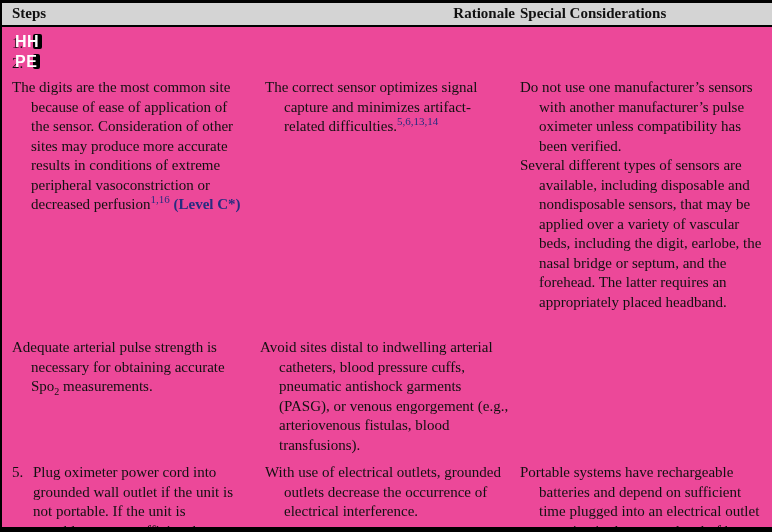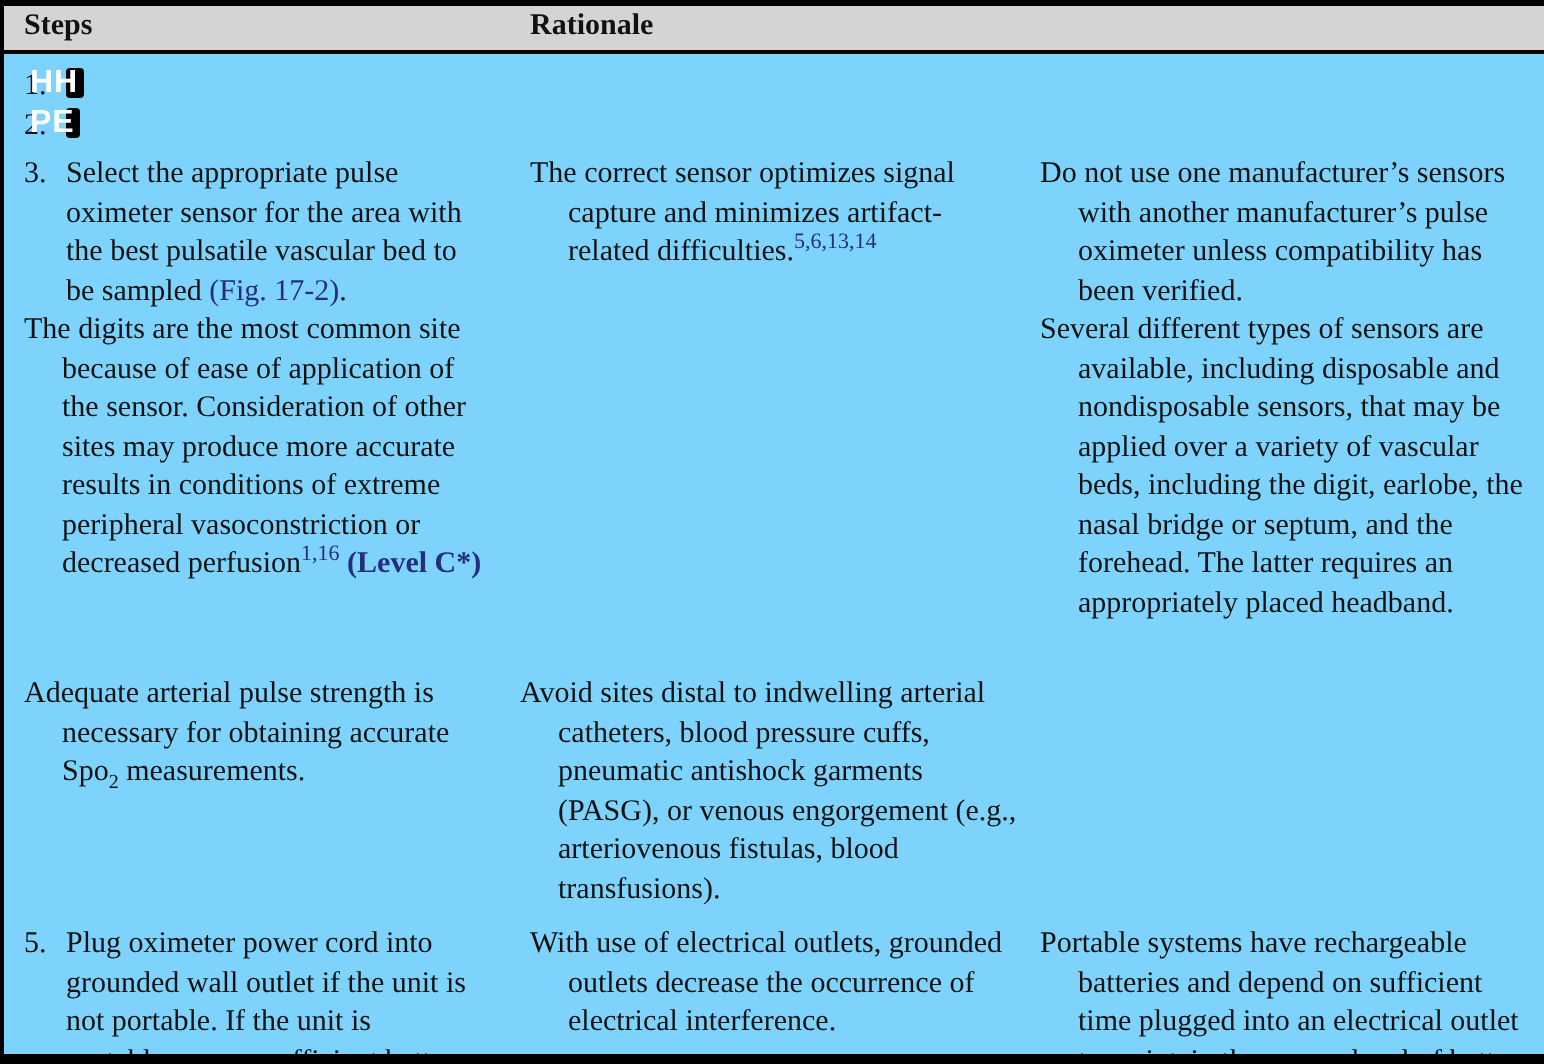--- a/index.html
+++ b/index.html
@@ -1,36 +1,36 @@
 <!DOCTYPE html>
 <html><head>
 <meta charset="utf-8">
 <style>
   html,body{margin:0;padding:0;background:#fff;}
   .page{
     position:relative;
     width:772px;height:532px;
     box-sizing:border-box;
-    background:#7dd3fc;
+    background:#ec4899;
     border-top:3px solid #000;
     border-left:2px solid #000;
     border-bottom:5px solid #000;
     font-family:"Liberation Serif","DejaVu Serif",serif;
     font-size:15px;line-height:1.3;color:#111;
     overflow:hidden;
   }
   .hdr{
     display:grid;grid-template-columns:253px 260px 1fr;
     background:#d4d4d4;
     border-bottom:2px solid #000;
     height:22px;align-items:center;
     font-weight:bold;
   }
   .hdr .h1{padding-left:10px;}
-  .hdr .h2{padding-left:10px;}
+  .hdr .h2{padding-left:10px;text-align:right;}
   .hdr .h3{padding-left:5px;}
   .row{display:grid;grid-template-columns:253px 260px 1fr;align-items:start;}
   .rowA{margin-top:7px;}
   .rowB{margin-top:5px;}
   .rowC{margin-top:26px;}
   .rowD{margin-top:8px;}
   .c1{padding:0 14px 0 10px;}
   .c2{padding:0 8px 0 10px;}
   .c3{padding:0 2px 0 5px;}
   p{margin:0;}
@@ -51,34 +51,34 @@
   sub.sb{font-size:10px;line-height:0;}
 </style>
 </head>
 <body>
 
 <div class="page">
 
   <div class="hdr">
     <div class="h1">Steps</div>
     <div class="h2">Rationale</div>
+    <div class="h3">Special Considerations</div>
   </div>
 
   <div class="row rowA">
     <div class="c1">
       <p class="numhang"><span class="num">1.</span><span class="badge">HH</span></p>
       <p class="numhang"><span class="num">2.</span><span class="badge">PE</span></p>
     </div>
     <div class="c2"></div>
     <div class="c3"></div>
   </div>
 
   <div class="row rowB">
     <div class="c1">
-      <p class="numhang"><span class="num">3.</span><span>Select the appropriate pulse oximeter sensor for the area with the best pulsatile vascular bed to be sampled </span><span class="link">(Fig. 17-2)</span><span>.</span></p>
       <p class="hang"><span>The digits are the most common site because of ease of application of the sensor. Consideration of other sites may produce more accurate results in conditions of extreme peripheral vasoconstriction or decreased perfusion</span><sup class="ref">1,16</sup><span> </span><span class="levelc">(Level C*)</span></p>
     </div>
     <div class="c2">
       <p class="hang"><span>The correct sensor optimizes signal capture and minimizes artifact-related difficulties.</span><sup class="ref">5,6,13,14</sup></p>
     </div>
     <div class="c3">
       <p class="hang">Do not use one manufacturer’s sensors with another manufacturer’s pulse oximeter unless compatibility has been verified.</p>
       <p class="hang">Several different types of sensors are available, including disposable and nondisposable sensors, that may be applied over a variety of vascular beds, including the digit, earlobe, the nasal bridge or septum, and the forehead. The latter requires an appropriately placed headband.</p>
     </div>
   </div>

